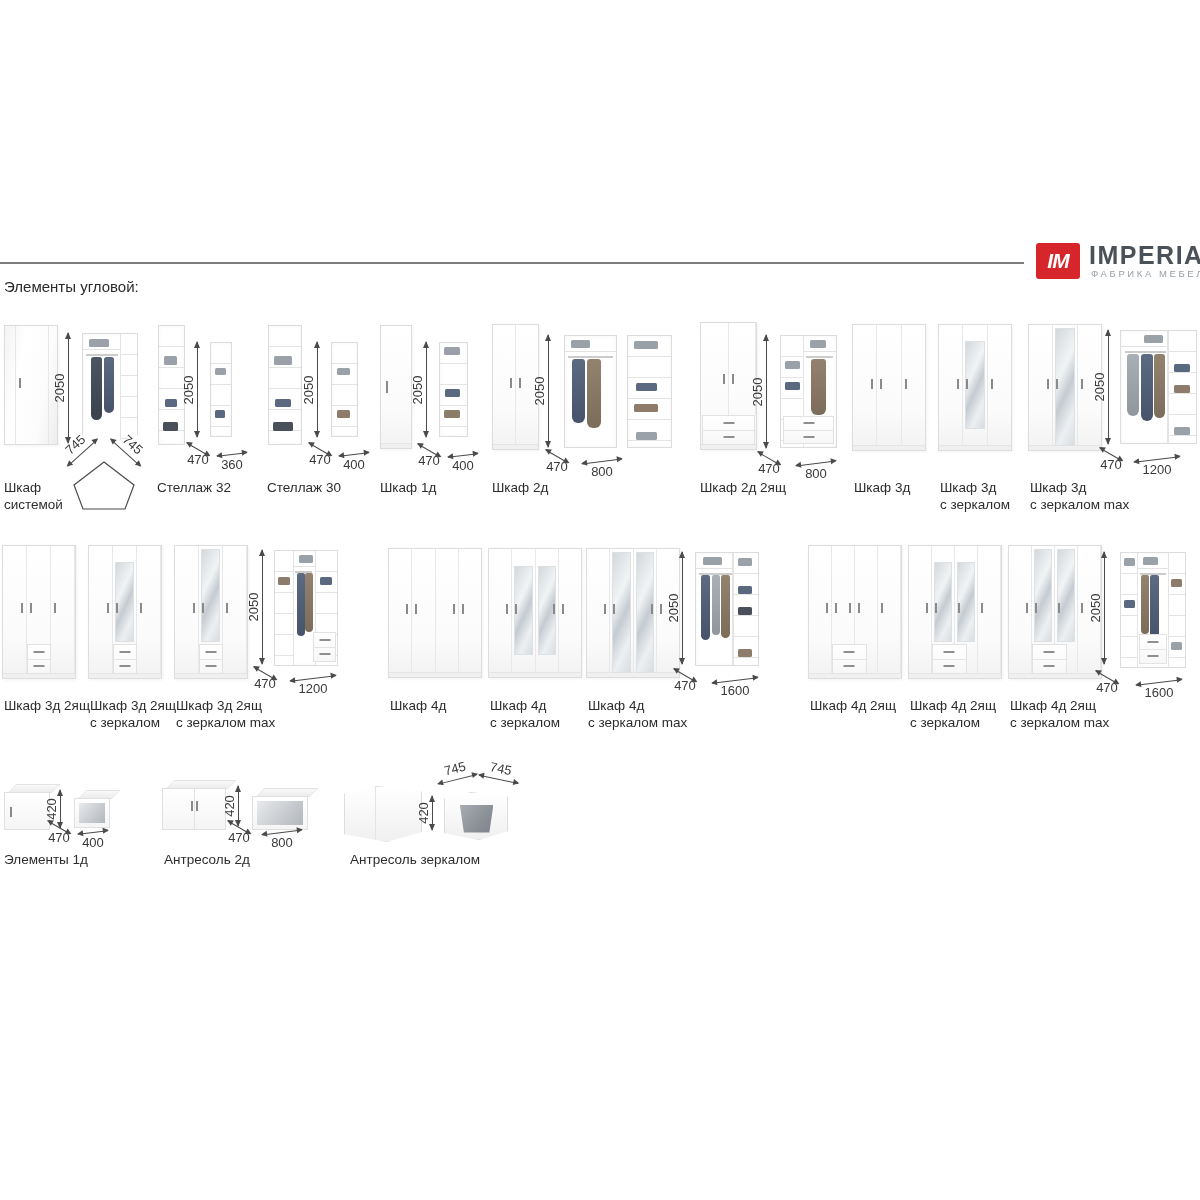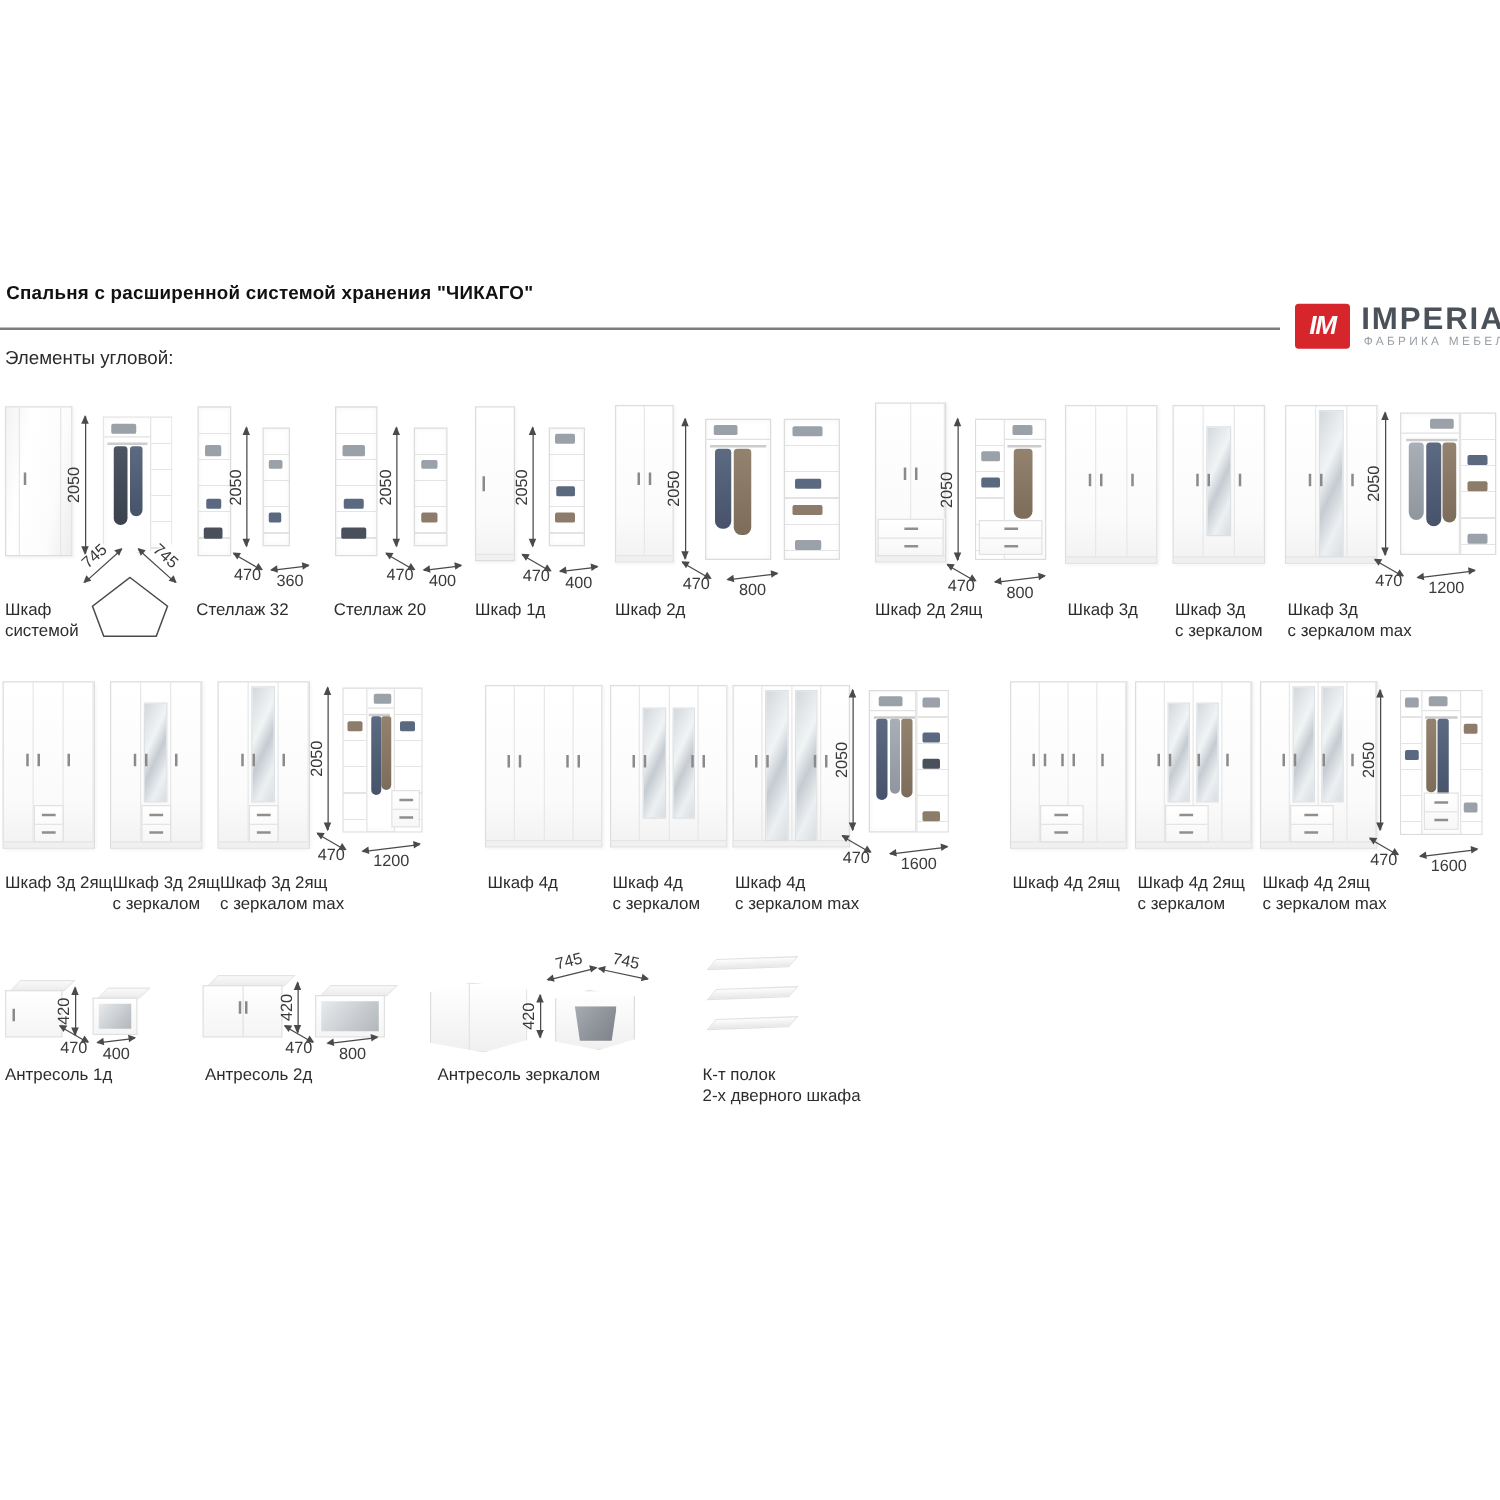--- a/index.html
+++ b/index.html
@@ -72,21 +72,20 @@
 .void{position:absolute;inset:4px;background:linear-gradient(130deg,#e8eaec,#c7cbcf 60%,#b2b7bc)}
 .acorn{position:absolute;border:1px solid #ddd;background:linear-gradient(#fff,#f0f0f0);clip-path:polygon(0 14%,42% 0,100% 10%,100% 82%,55% 100%,0 86%)}
 .voidd{position:absolute;left:24%;right:22%;top:26%;bottom:14%;background:linear-gradient(130deg,#a7acb2,#8c9197 60%,#7e8389);clip-path:polygon(0 0,100% 0,88% 100%,12% 100%)}
 .plank{position:absolute;width:64px;height:9px;background:linear-gradient(#fdfdfd,#e7e7e7);border:1px solid #e2e2e2;transform:skewX(-42deg) rotate(-2deg)}
 </style>
 </head>
 <body>
 
 <div id="canvas">
 
-  <div class="title">Спальня с расширенной системой хранения "ЧИКАГО"</div>
   <div class="rule"></div>
   <div class="logo">
     <div class="logo-box">IM</div>
     <div class="logo-name">IMPERIAL</div>
     <div class="logo-tag">ФАБРИКА МЕБЕЛИ</div>
   </div>
   <div class="section">Элементы угловой:</div>
 
   <div class="item" style="left:2px;top:315px;width:150px;height:205px">
     <div class="cornercl" style="left:2px;top:10px;width:54px;height:120px">
@@ -161,21 +160,21 @@
       <span class="st sb" style="left:20%;top:67px;width:50%;height:8px"></span>
     </div>
     <div class="hdim depth w26" style="left:42px;top:131px">
         <span class="dline"></span>
         <span class="dnum">470</span>
       </div>
     <div class="hdim wline w30" style="left:74px;top:136px">
         <span class="dline"></span>
         <span class="dnum">400</span>
       </div>
-    <div class="lbl l1a">Стеллаж 20</div>
+    <div class="lbl l1a">Стеллаж 30</div>
   </div>
 
   <div class="item" style="left:378px;top:315px;width:108px;height:205px">
     <div class="wr closed" style="left:2px;top:10px;width:32px;height:124px">
       <div class="door">
           <span class="hd hm"></span>
         </div>
     </div>
     <div class="vdim" style="left:48px;top:27px;height:95px">
         <span class="vline"></span>
@@ -695,21 +694,21 @@
         </span>
     </div>
     <div class="hdim depth w26" style="left:44px;top:64px">
         <span class="dline"></span>
         <span class="dnum">470</span>
       </div>
     <div class="hdim wline w30" style="left:76px;top:69px">
         <span class="dline"></span>
         <span class="dnum">400</span>
       </div>
-    <div class="lbl l3a">Антресоль 1д</div>
+    <div class="lbl l3a">Элементы 1д</div>
   </div>
 
   <div class="item" style="left:162px;top:760px;width:180px;height:130px">
     <div class="cube" style="left:0px;top:20px;width:64px;height:50px">
       <span class="ctop"></span>
       <span class="cfront">
         <span class="vl" style="left:50%;background:#e2e2e2"></span>
         <span class="hd" style="left:45%;top:30%"></span>
         <span class="hd" style="left:54%;top:30%"></span>
       </span>
@@ -750,21 +749,14 @@
     <div class="vdim" style="left:90px;top:36px;height:34px">
         <span class="vline"></span>
         <span class="vnum">420</span>
       </div>
     <div class="acorn" style="left:102px;top:32px;width:64px;height:48px">
       <span class="voidd"></span>
     </div>
     <div class="lbl l3a" style="left:8px">Антресоль зеркалом</div>
   </div>
 
-  <div class="item" style="left:560px;top:760px;width:160px;height:130px">
-    <div class="plank" style="left:10px;top:6px"></div>
-    <div class="plank" style="left:10px;top:30px"></div>
-    <div class="plank" style="left:10px;top:54px"></div>
-    <div class="lbl l3a">К-т полок</div>
-    <div class="lbl l3b">2-х дверного шкафа</div>
-  </div>
 
 </div>
 
 </body></html>

